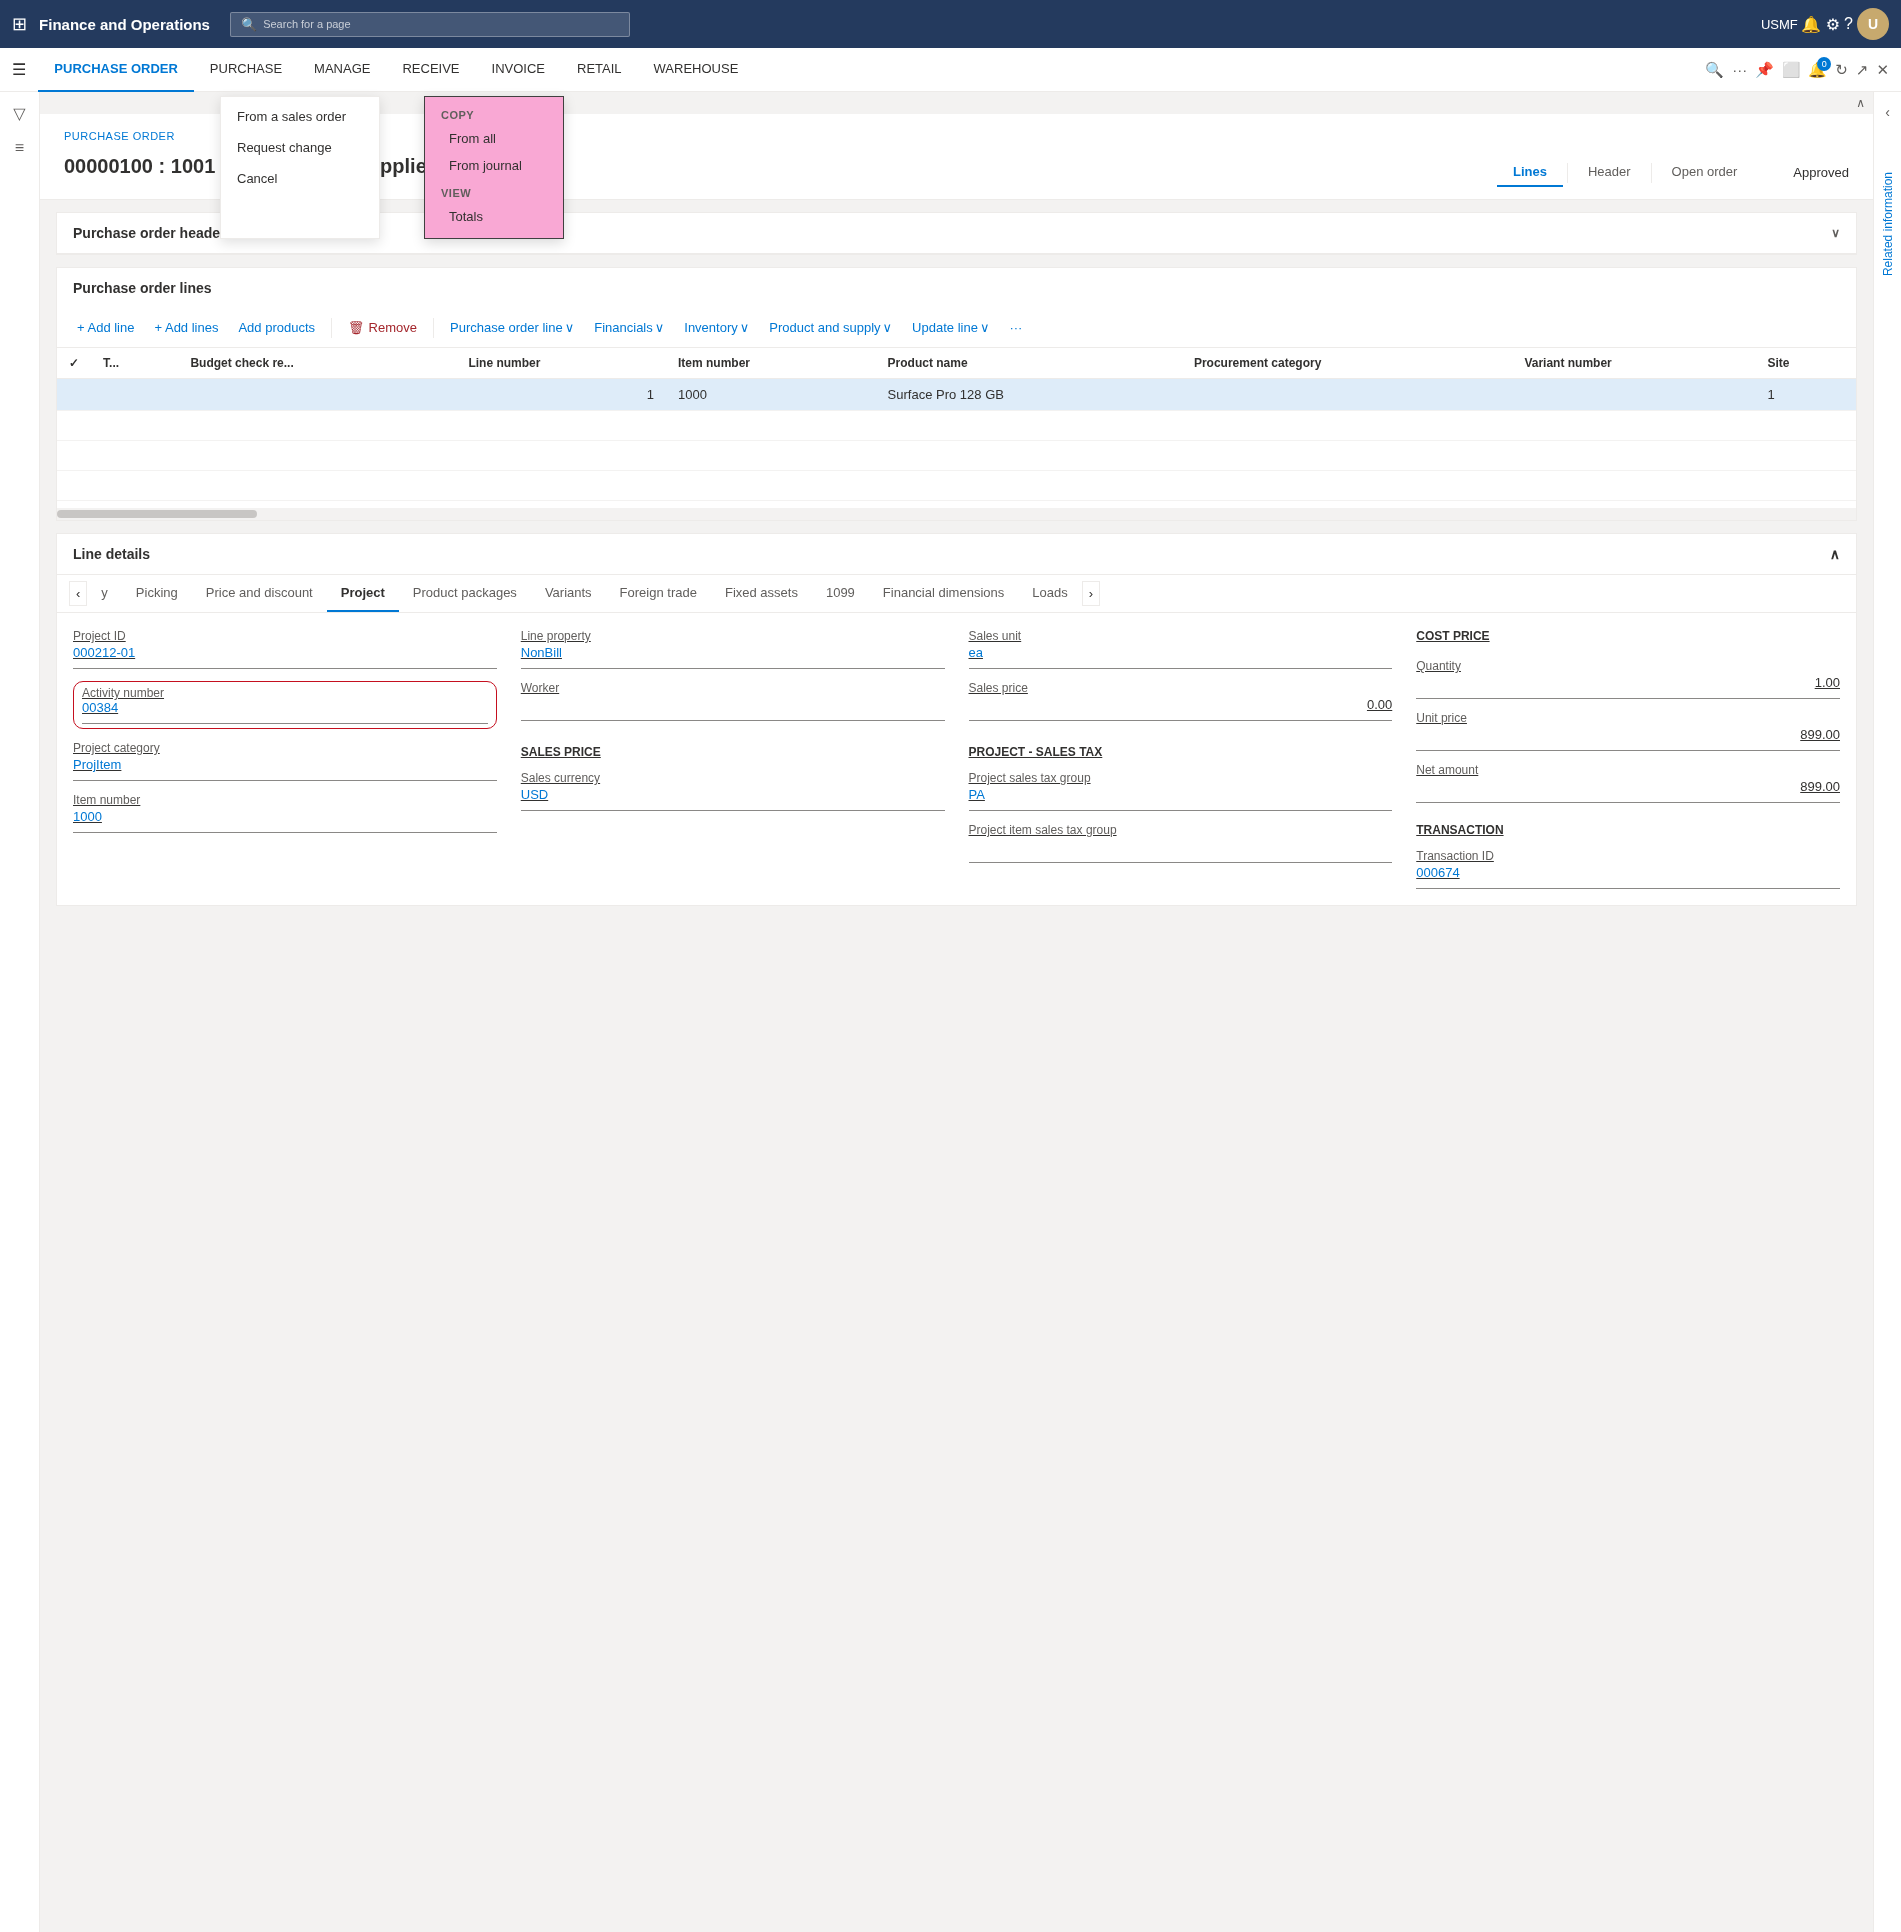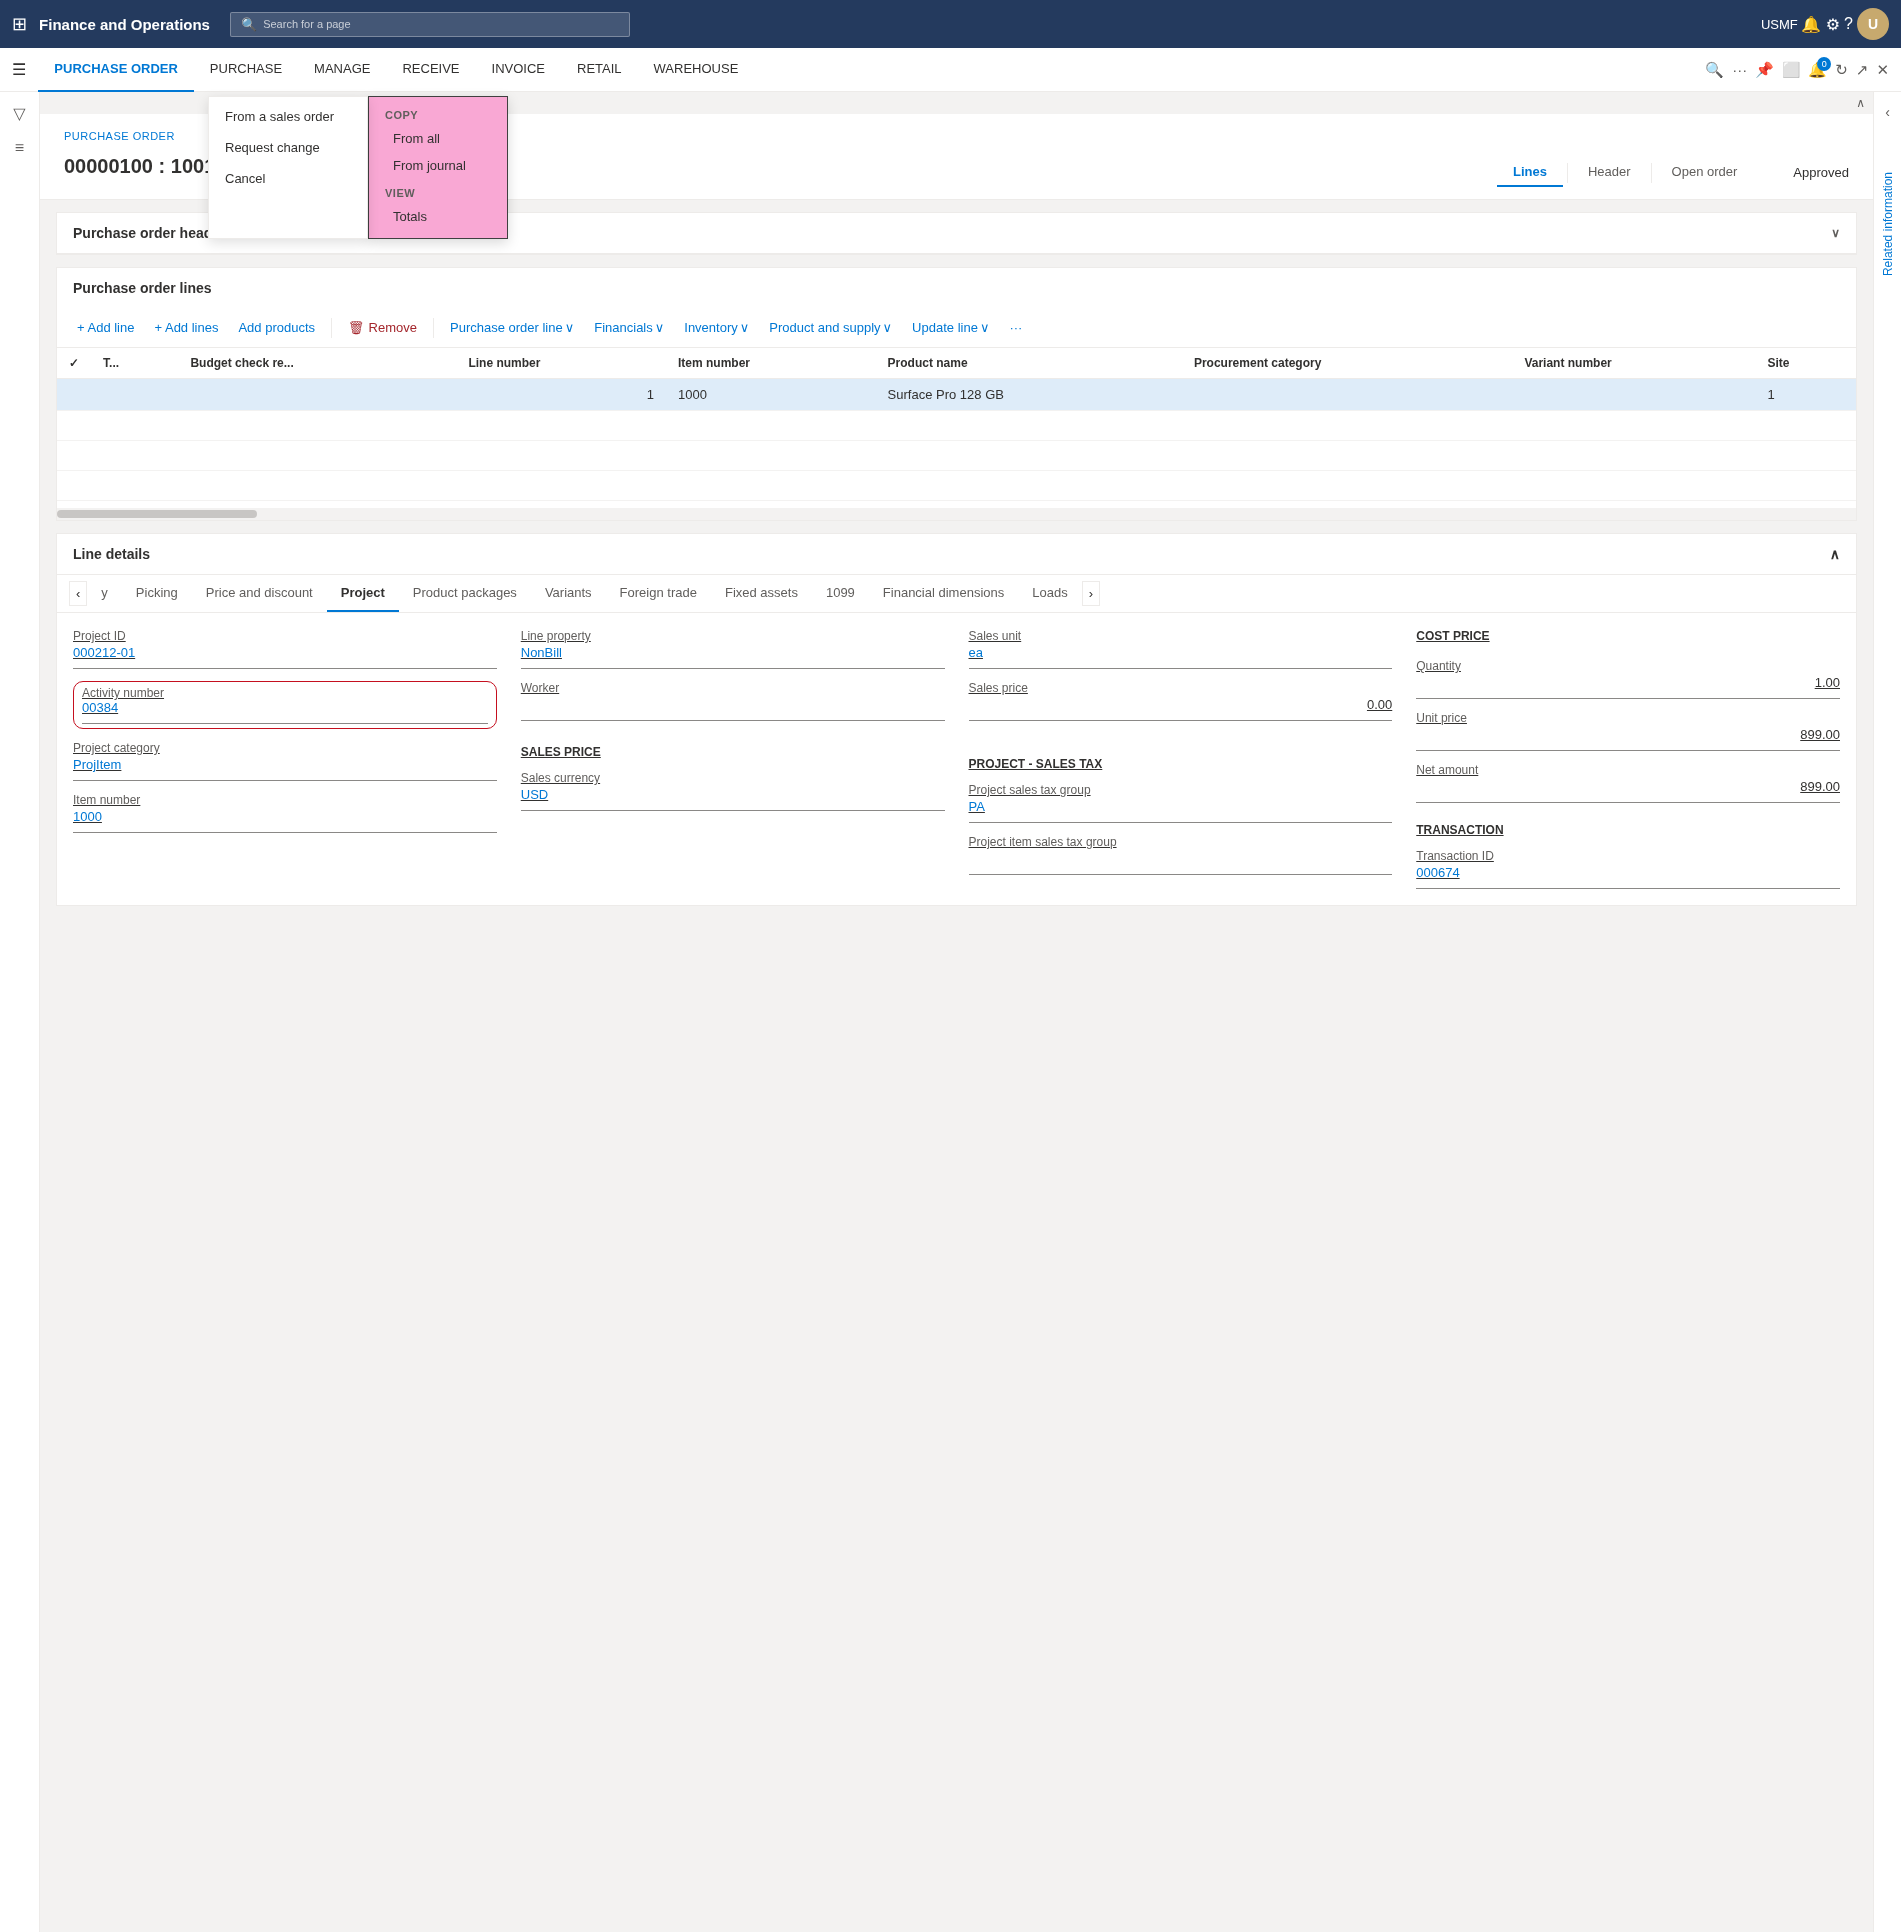--- a/index.html
+++ b/index.html
@@ -397,21 +397,21 @@
       <span style="position:relative;">
         🔔<span style="position:absolute;top:-4px;right:-4px;background:#0078d4;color:white;border-radius:50%;width:14px;height:14px;font-size:9px;display:flex;align-items:center;justify-content:center;">0</span>
       </span>
       <span>↻</span>
       <span>↗</span>
       <span>✕</span>
     </div>
   </div>
 
 
-  <div style="position:absolute; top:48px; left:208px; display:flex; z-index:200;">
+  <div style="position:absolute; top:48px; left:220px; display:flex; z-index:200;gap:44px;">
 
     <div class="add-cancel-dropdown" style="position:relative; top:0; left:0; min-width:160px; box-shadow:0 4px 12px rgba(0,0,0,0.12);">
       <div class="add-cancel-item">From a sales order</div>
       <div class="add-cancel-item">Request change</div>
       <div class="add-cancel-item">Cancel</div>
     </div>
 
     <div style="background:#f9a8d4; border:1px solid #404040; box-shadow:0 4px 12px rgba(0,0,0,0.15); min-width:140px; padding:8px 0; margin-left:0;">
       <div class="copy-view-label">COPY</div>
       <div class="copy-view-item">From all</div>
@@ -604,21 +604,21 @@
 
         <div class="detail-col">
           <div class="field-group">
             <div class="field-label">Sales unit</div>
             <div class="field-value">ea</div>
           </div>
           <div class="field-group">
             <div class="field-label">Sales price</div>
             <div class="field-value right black">0.00</div>
           </div>
-          <div style="margin-top:24px;">
+          <div style="margin-top:12px;">
             <div class="section-title-bold">PROJECT - SALES TAX</div>
           </div>
           <div class="field-group">
             <div class="field-label">Project sales tax group</div>
             <div class="field-value">PA</div>
           </div>
           <div class="field-group">
             <div class="field-label">Project item sales tax group</div>
             <div class="field-value" style="min-height:24px;"></div>
           </div>

